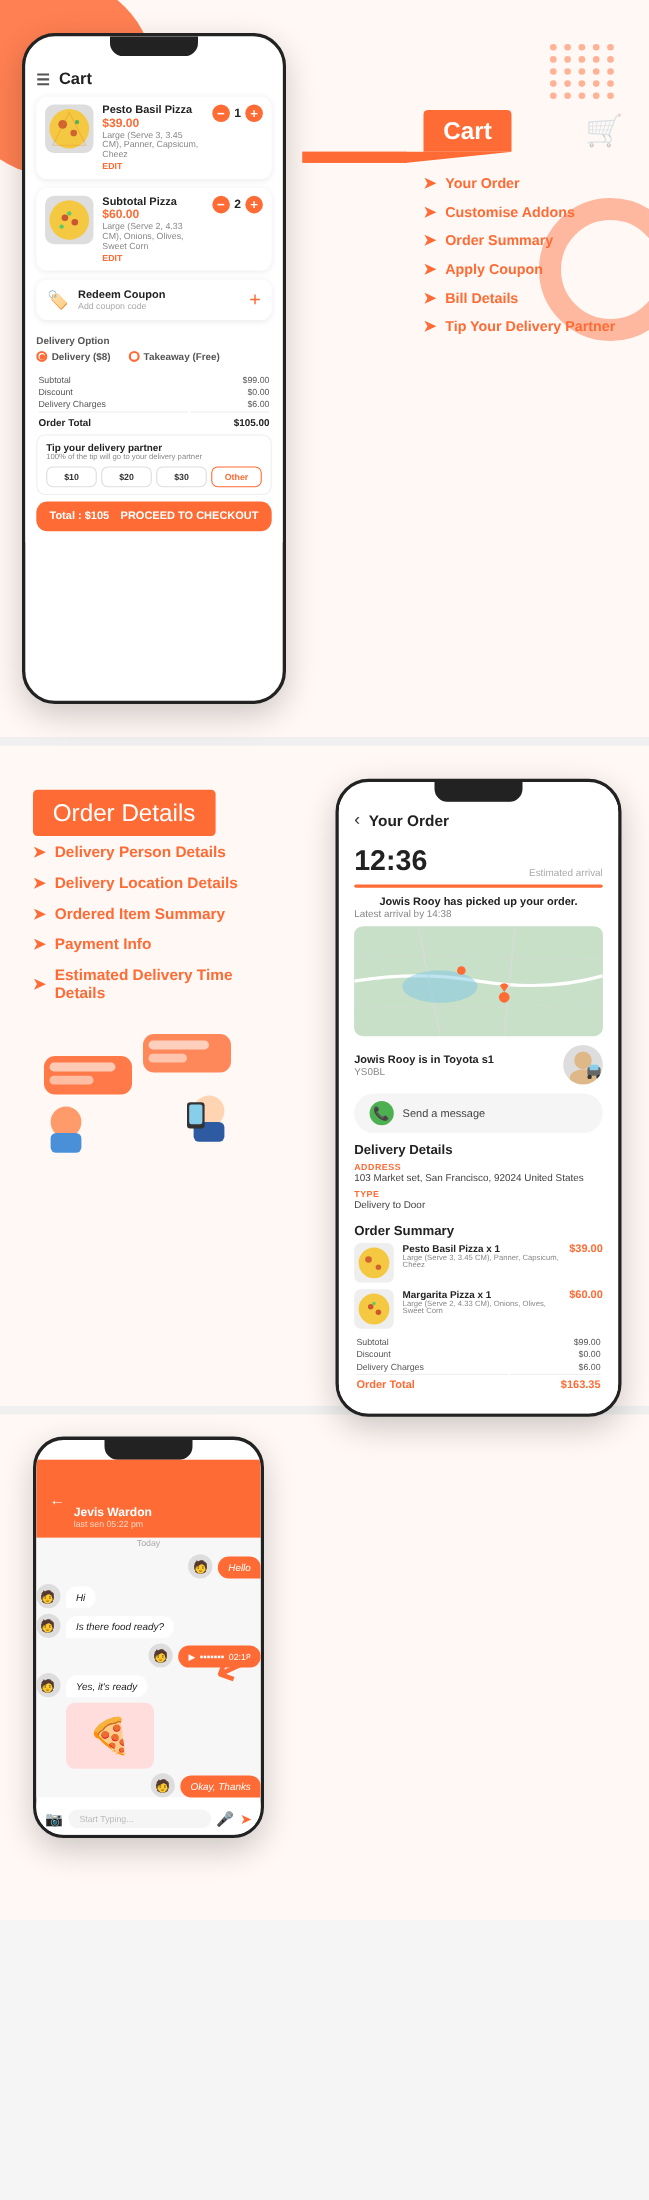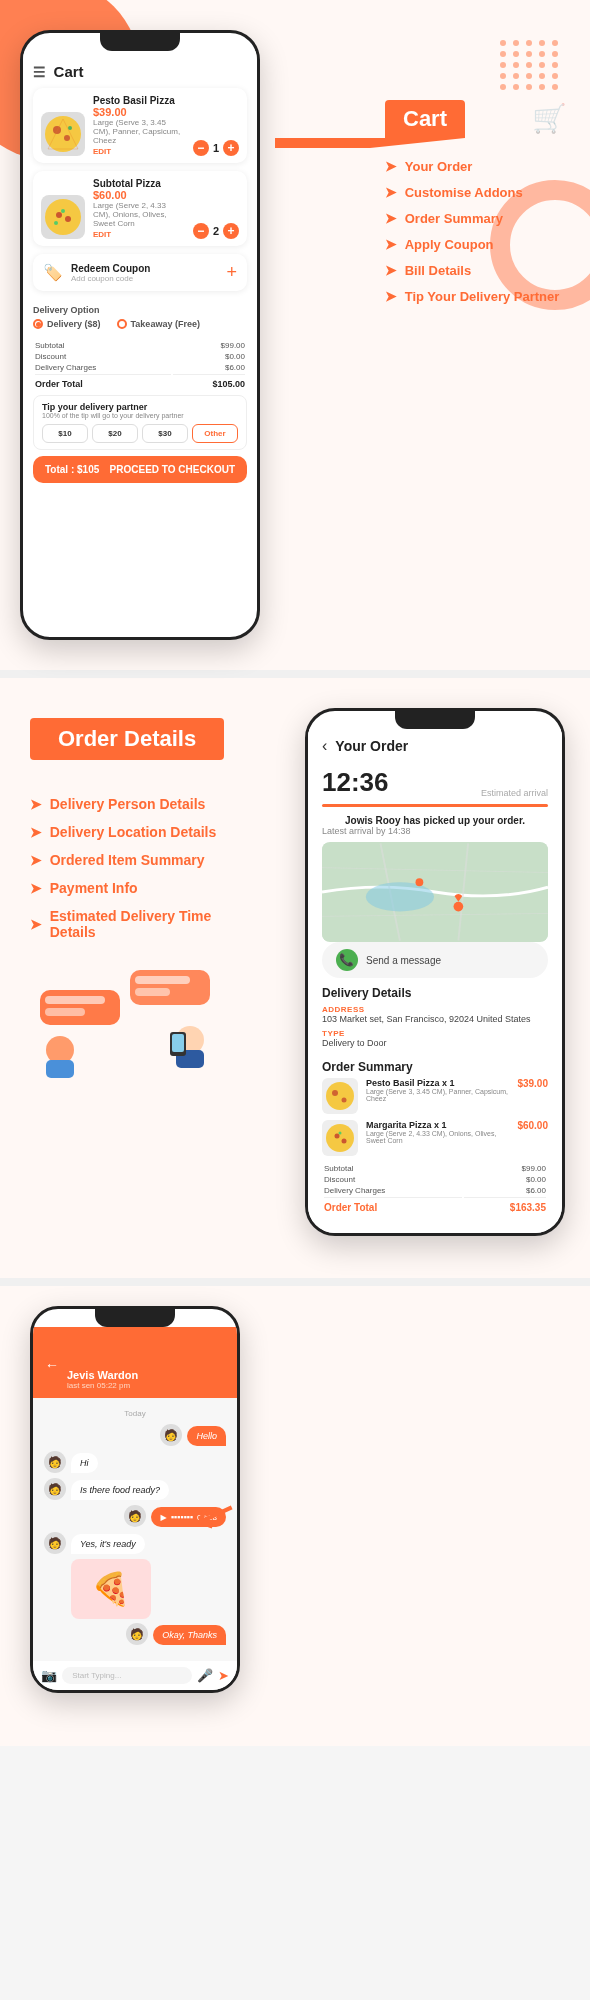--- a/index.html
+++ b/index.html
@@ -83,21 +83,21 @@
     .hamburger-icon { margin-right: 8px; font-size: 14px; color: #555; }
 
     .cart-item {
       background: #fff;
       border-radius: 10px;
       box-shadow: 0 1px 6px rgba(0,0,0,0.08);
       padding: 7px 8px;
       margin-bottom: 8px;
       display: flex;
       gap: 8px;
-      align-items: flex-end;
+      align-items: flex-start;
     }
     .cart-item-img {
       width: 44px; height: 44px;
       border-radius: 8px;
       background: #ddd;
       flex-shrink: 0;
       overflow: hidden;
       display: flex; align-items: center; justify-content: center;
     }
     .pizza-svg { width: 40px; height: 40px; }
@@ -233,25 +233,25 @@
     .middle-section {
       background: #fff8f5;
       padding: 20px 15px 20px 15px;
       position: relative;
       min-height: 500px;
     }
 
     .order-details-header {
       background: #FF6B35;
       color: #fff;
-      font-size: 22px; font-weight: 700;
-      padding: 8px 28px;
+      font-size: 22px; font-weight: 400;
+      padding: 8px 18px;
       border-radius: 4px;
       display: inline-block;
-      margin-bottom: 36px;
+      margin-bottom: 6px;
       position: relative;
       z-index: 2;
     }
     .order-details-nav { position: relative; z-index: 2; }
     .order-details-nav-item {
       display: flex; align-items: center; gap: 8px;
       color: #FF6B35;
       font-size: 14px;
       font-weight: 700;
       margin-bottom: 12px;
@@ -379,21 +379,21 @@
       padding: 8px 12px;
       display: flex; align-items: center; gap: 8px;
     }
     .chat-back { color: #fff; font-size: 14px; }
     .chat-header-info { flex: 1; }
     .chat-person { font-size: 11px; font-weight: 700; color: #fff; margin-top: 34px; }
     .chat-last { font-size: 8px; color: #ffd4c0; }
 
     .chat-body {
       background: #f7f7f7;
-      padding: 11px;
+      padding: 0;
       min-height: 200px;
     }
     .chat-date { text-align: center; font-size: 8px; color: #aaa; margin-bottom: 6px; }
     .chat-msg { display: flex; align-items: flex-end; gap: 5px; margin-bottom: 5px; }
     .chat-msg.sent { flex-direction: row-reverse; }
     .chat-bubble {
       max-width: 120px;
       padding: 5px 9px;
       border-radius: 12px;
       font-size: 9px;
@@ -770,20 +770,37 @@
 
               <ellipse cx="80" cy="55" rx="35" ry="15" fill="#7EC8E3" opacity="0.5"></ellipse>
 
               <circle cx="140" cy="65" r="5" fill="#FF6B35"></circle>
               <path d="M140 60 L136 54 Q140 50 144 54 Z" fill="#FF6B35"></path>
 
               <circle cx="100" cy="40" r="4" fill="#FF6B35"></circle>
             </svg>
           </div>
 
+          <div class="driver-row">
+            <div style="flex:1;">
+              <div class="driver-name">Jowis Rooy is in Toyota s1</div>
+              <div class="car-badge">YS0BL</div>
+            </div>
+            <div class="driver-avatar">
+              <svg width="36" height="36" viewBox="0 0 36 36">
+                <circle cx="18" cy="14" r="8" fill="#DEB887"></circle>
+                <ellipse cx="18" cy="30" rx="12" ry="8" fill="#DEB887"></ellipse>
+
+                <rect x="22" y="20" width="12" height="8" rx="2" fill="#666"></rect>
+                <rect x="24" y="18" width="8" height="5" rx="1" fill="#87CEEB"></rect>
+                <circle cx="24" cy="29" r="2" fill="#333"></circle>
+                <circle cx="32" cy="29" r="2" fill="#333"></circle>
+              </svg>
+            </div>
+          </div>
 
           <div class="message-btn">
             <div class="phone-icon-green">📞</div>
             <span>Send a message</span>
           </div>
 
           <div class="delivery-details-block">
             <div class="dd-title">Delivery Details</div>
             <div class="dd-label">ADDRESS</div>
             <div class="dd-value">103 Market set, San Francisco, 92024 United States</div>

